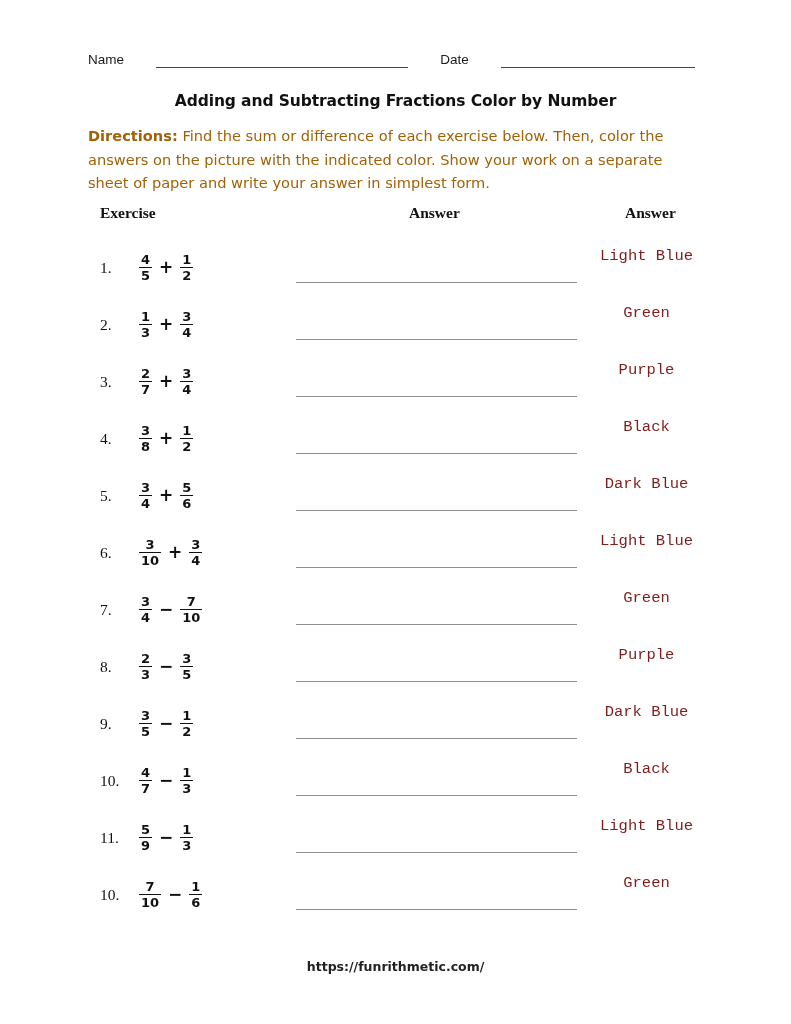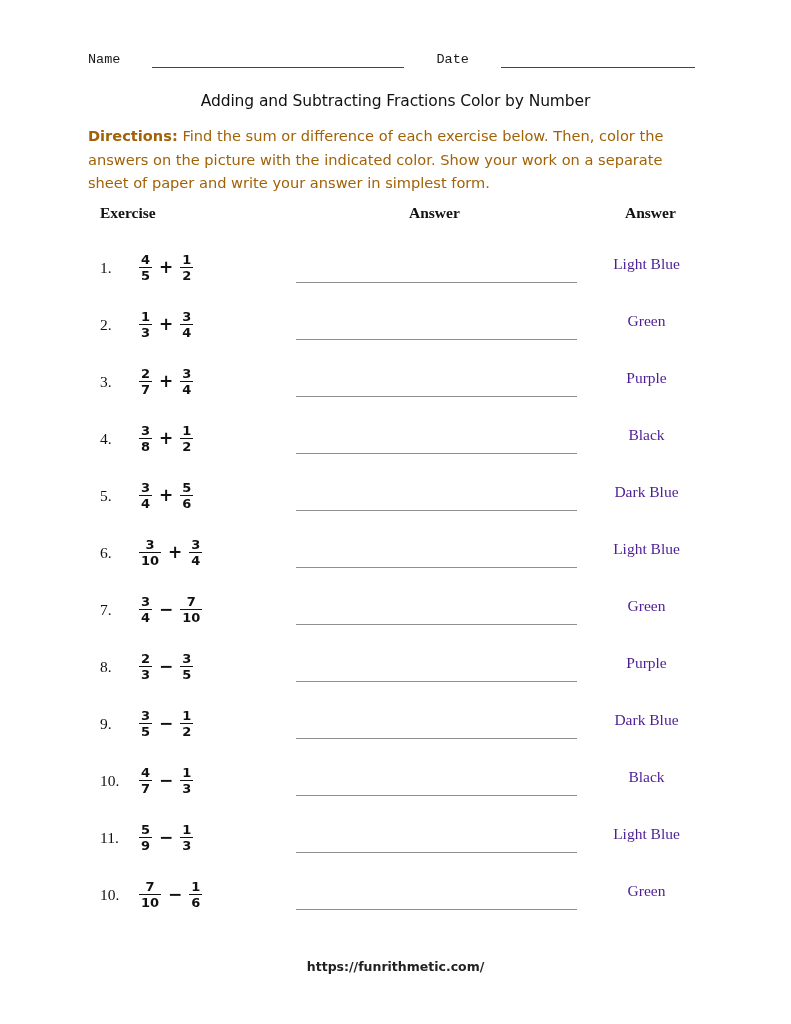--- a/index.html
+++ b/index.html
@@ -26,21 +26,21 @@
 
   
   .namedate {
     position: absolute;
     left: 88px;
     top: 46px;
     width: 607px;
     height: 22px;
     display: flex;
     align-items: flex-end;
-    font-family: Liberation Mono, monospace;
+    font-family: Liberation Sans, sans-serif;
     font-size: 13.5px;
     color: #1a1a1a;
     white-space: nowrap;
     gap: 32px;
   }
   .nd-label {
     line-height: 15px;
     padding-bottom: 1px;
   }
   .nd-rule {
@@ -52,21 +52,21 @@
 
   
   .title {
     position: absolute;
     left: 0;
     top: 92px;
     width: 791px;
     text-align: center;
     font-family: "DejaVu Sans", sans-serif;
     font-size: 15.5px;
-    font-weight: 400;
+    font-weight: 700;
     color: #111111;
     letter-spacing: -0.1px;
   }
 
   
   .directions {
     position: absolute;
     left: 88px;
     top: 124px;
     width: 584px;
@@ -164,25 +164,25 @@
     top: 41px;
     width: 281px;
     border-bottom: 1.3px solid #8f8f8f;
     height: 0;
   }
 
   .r-color {
     position: absolute;
     left: 586px;
     width: 121px;
-    top: 14px;
+    top: 6px;
     text-align: center;
-    font-family: Liberation Serif, serif;
+    font-family: Liberation Mono, monospace;
     font-size: 15.5px;
-    color: #4c1d95;
+    color: #7f1d1d;
     white-space: nowrap;
   }
 
   
   .footer {
     position: absolute;
     left: 0;
     top: 959px;
     width: 791px;
     text-align: center;

